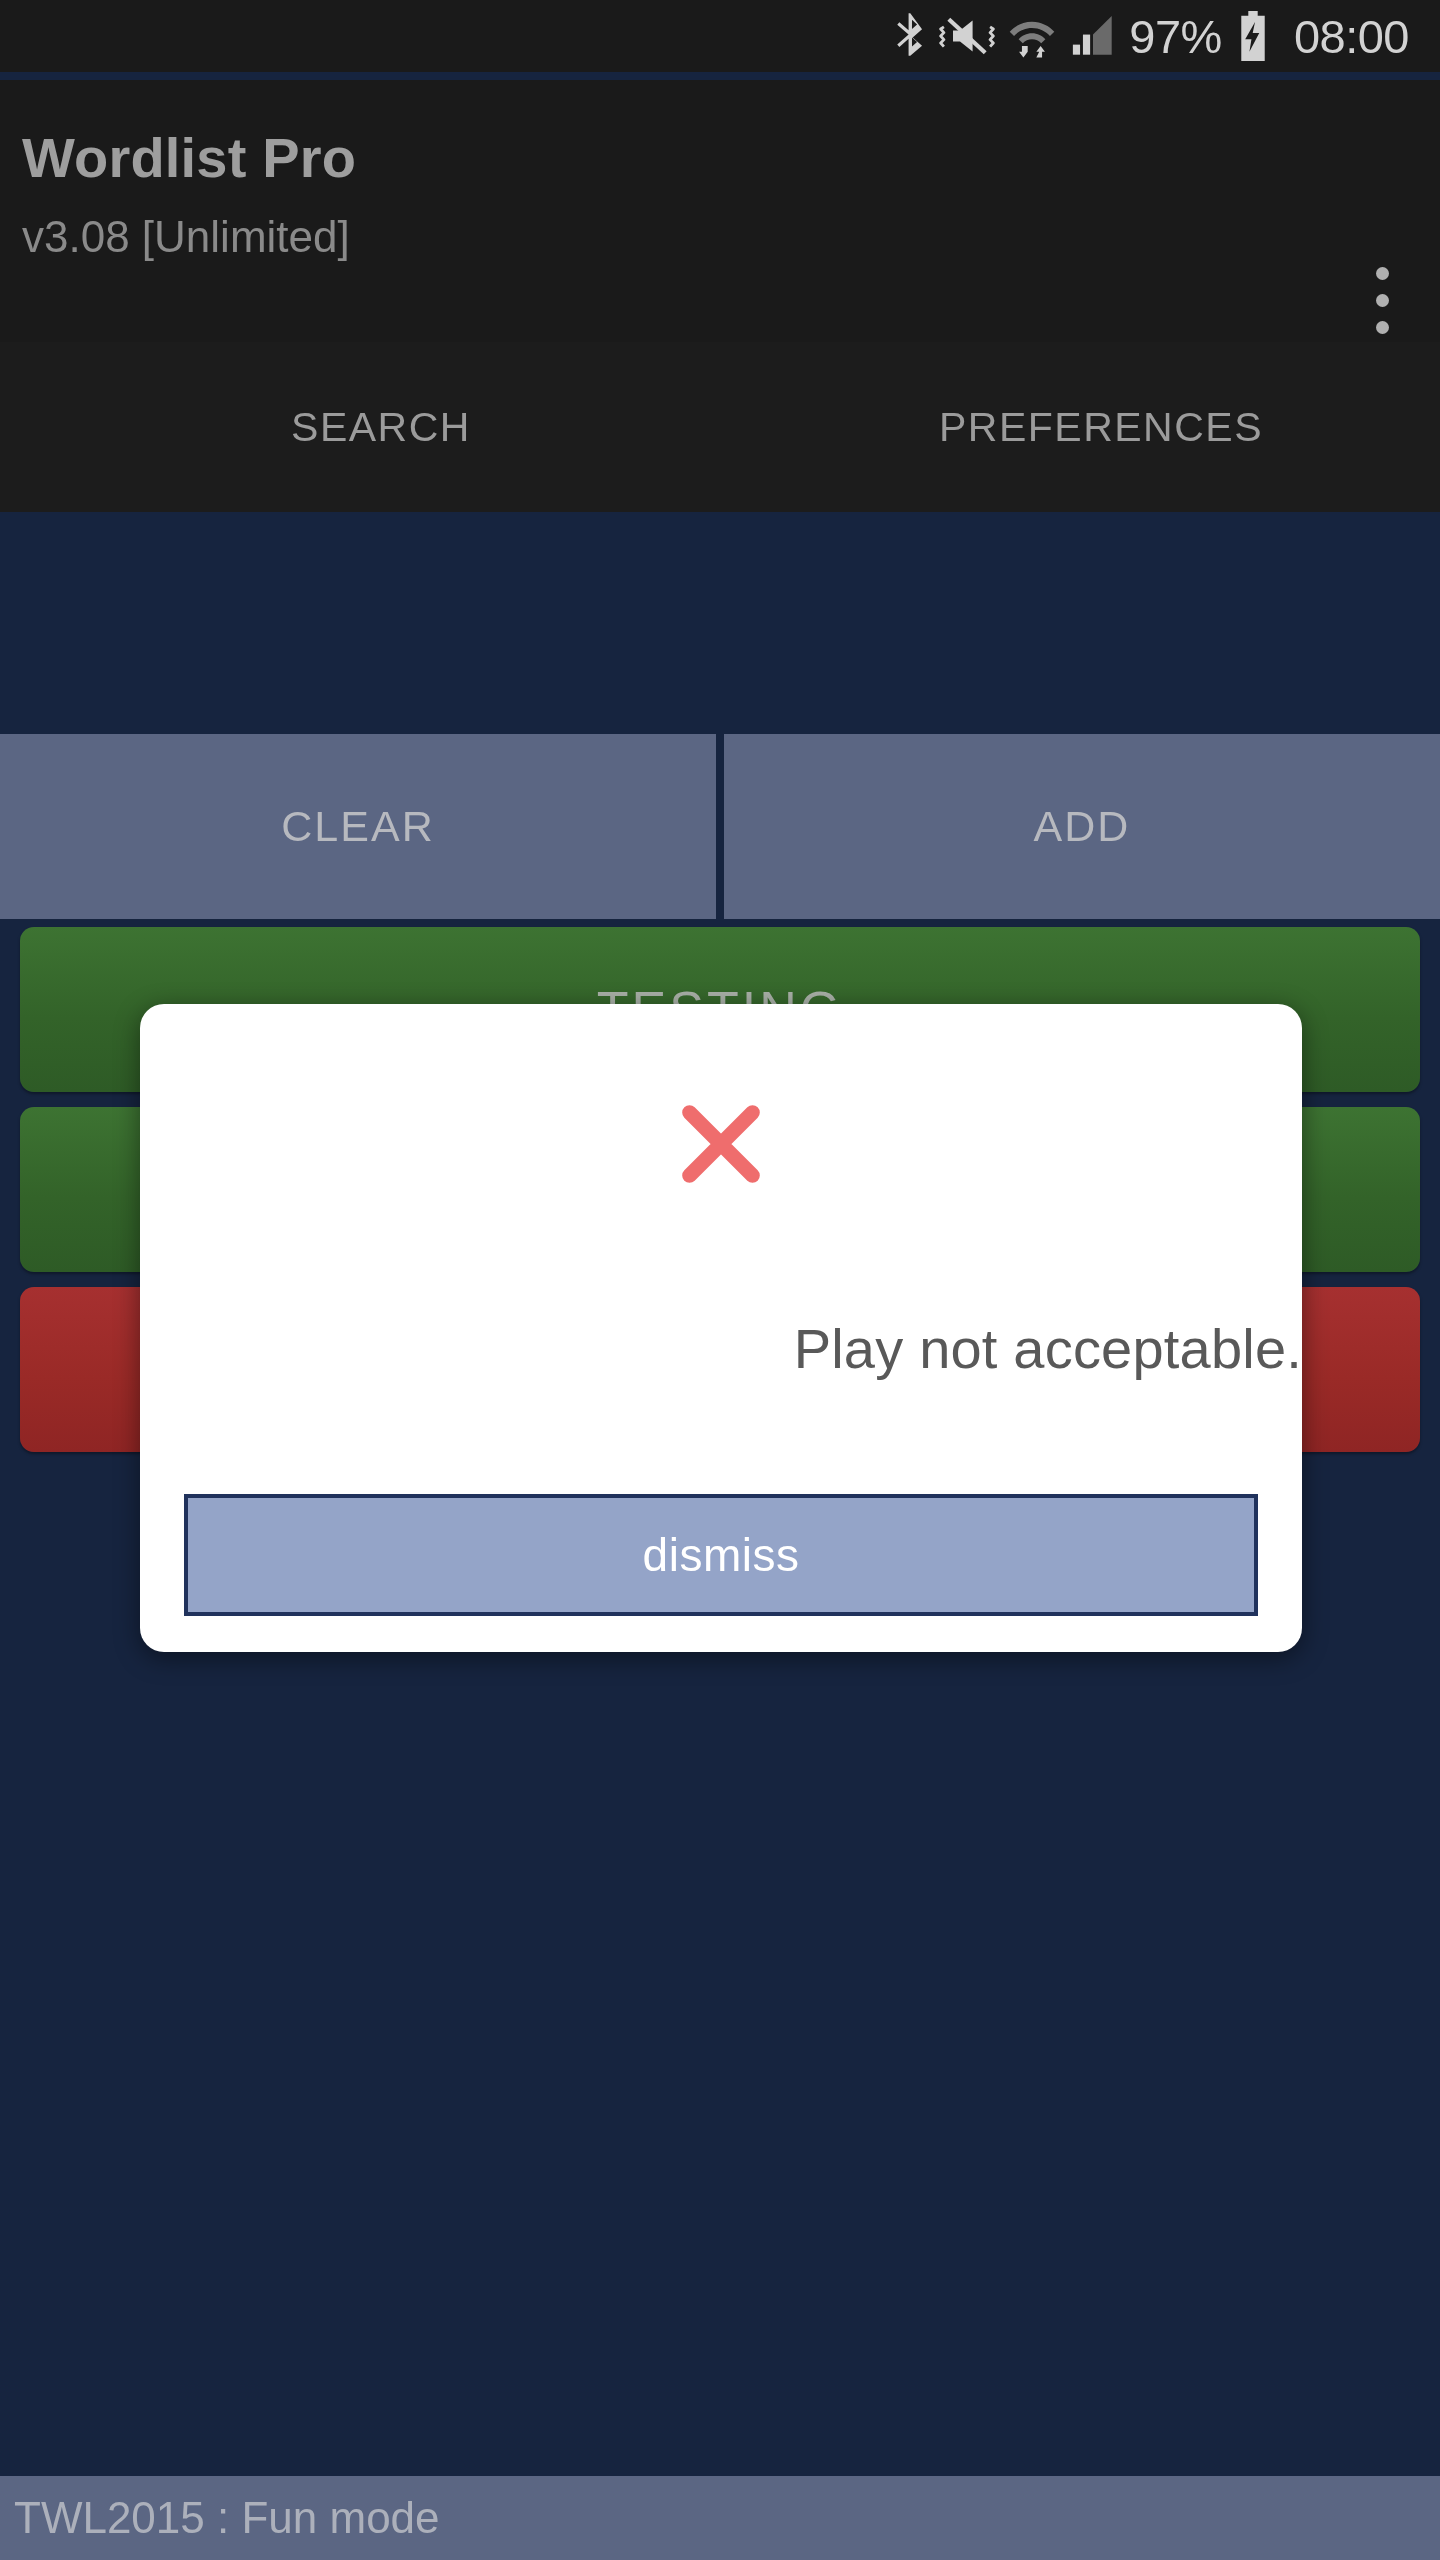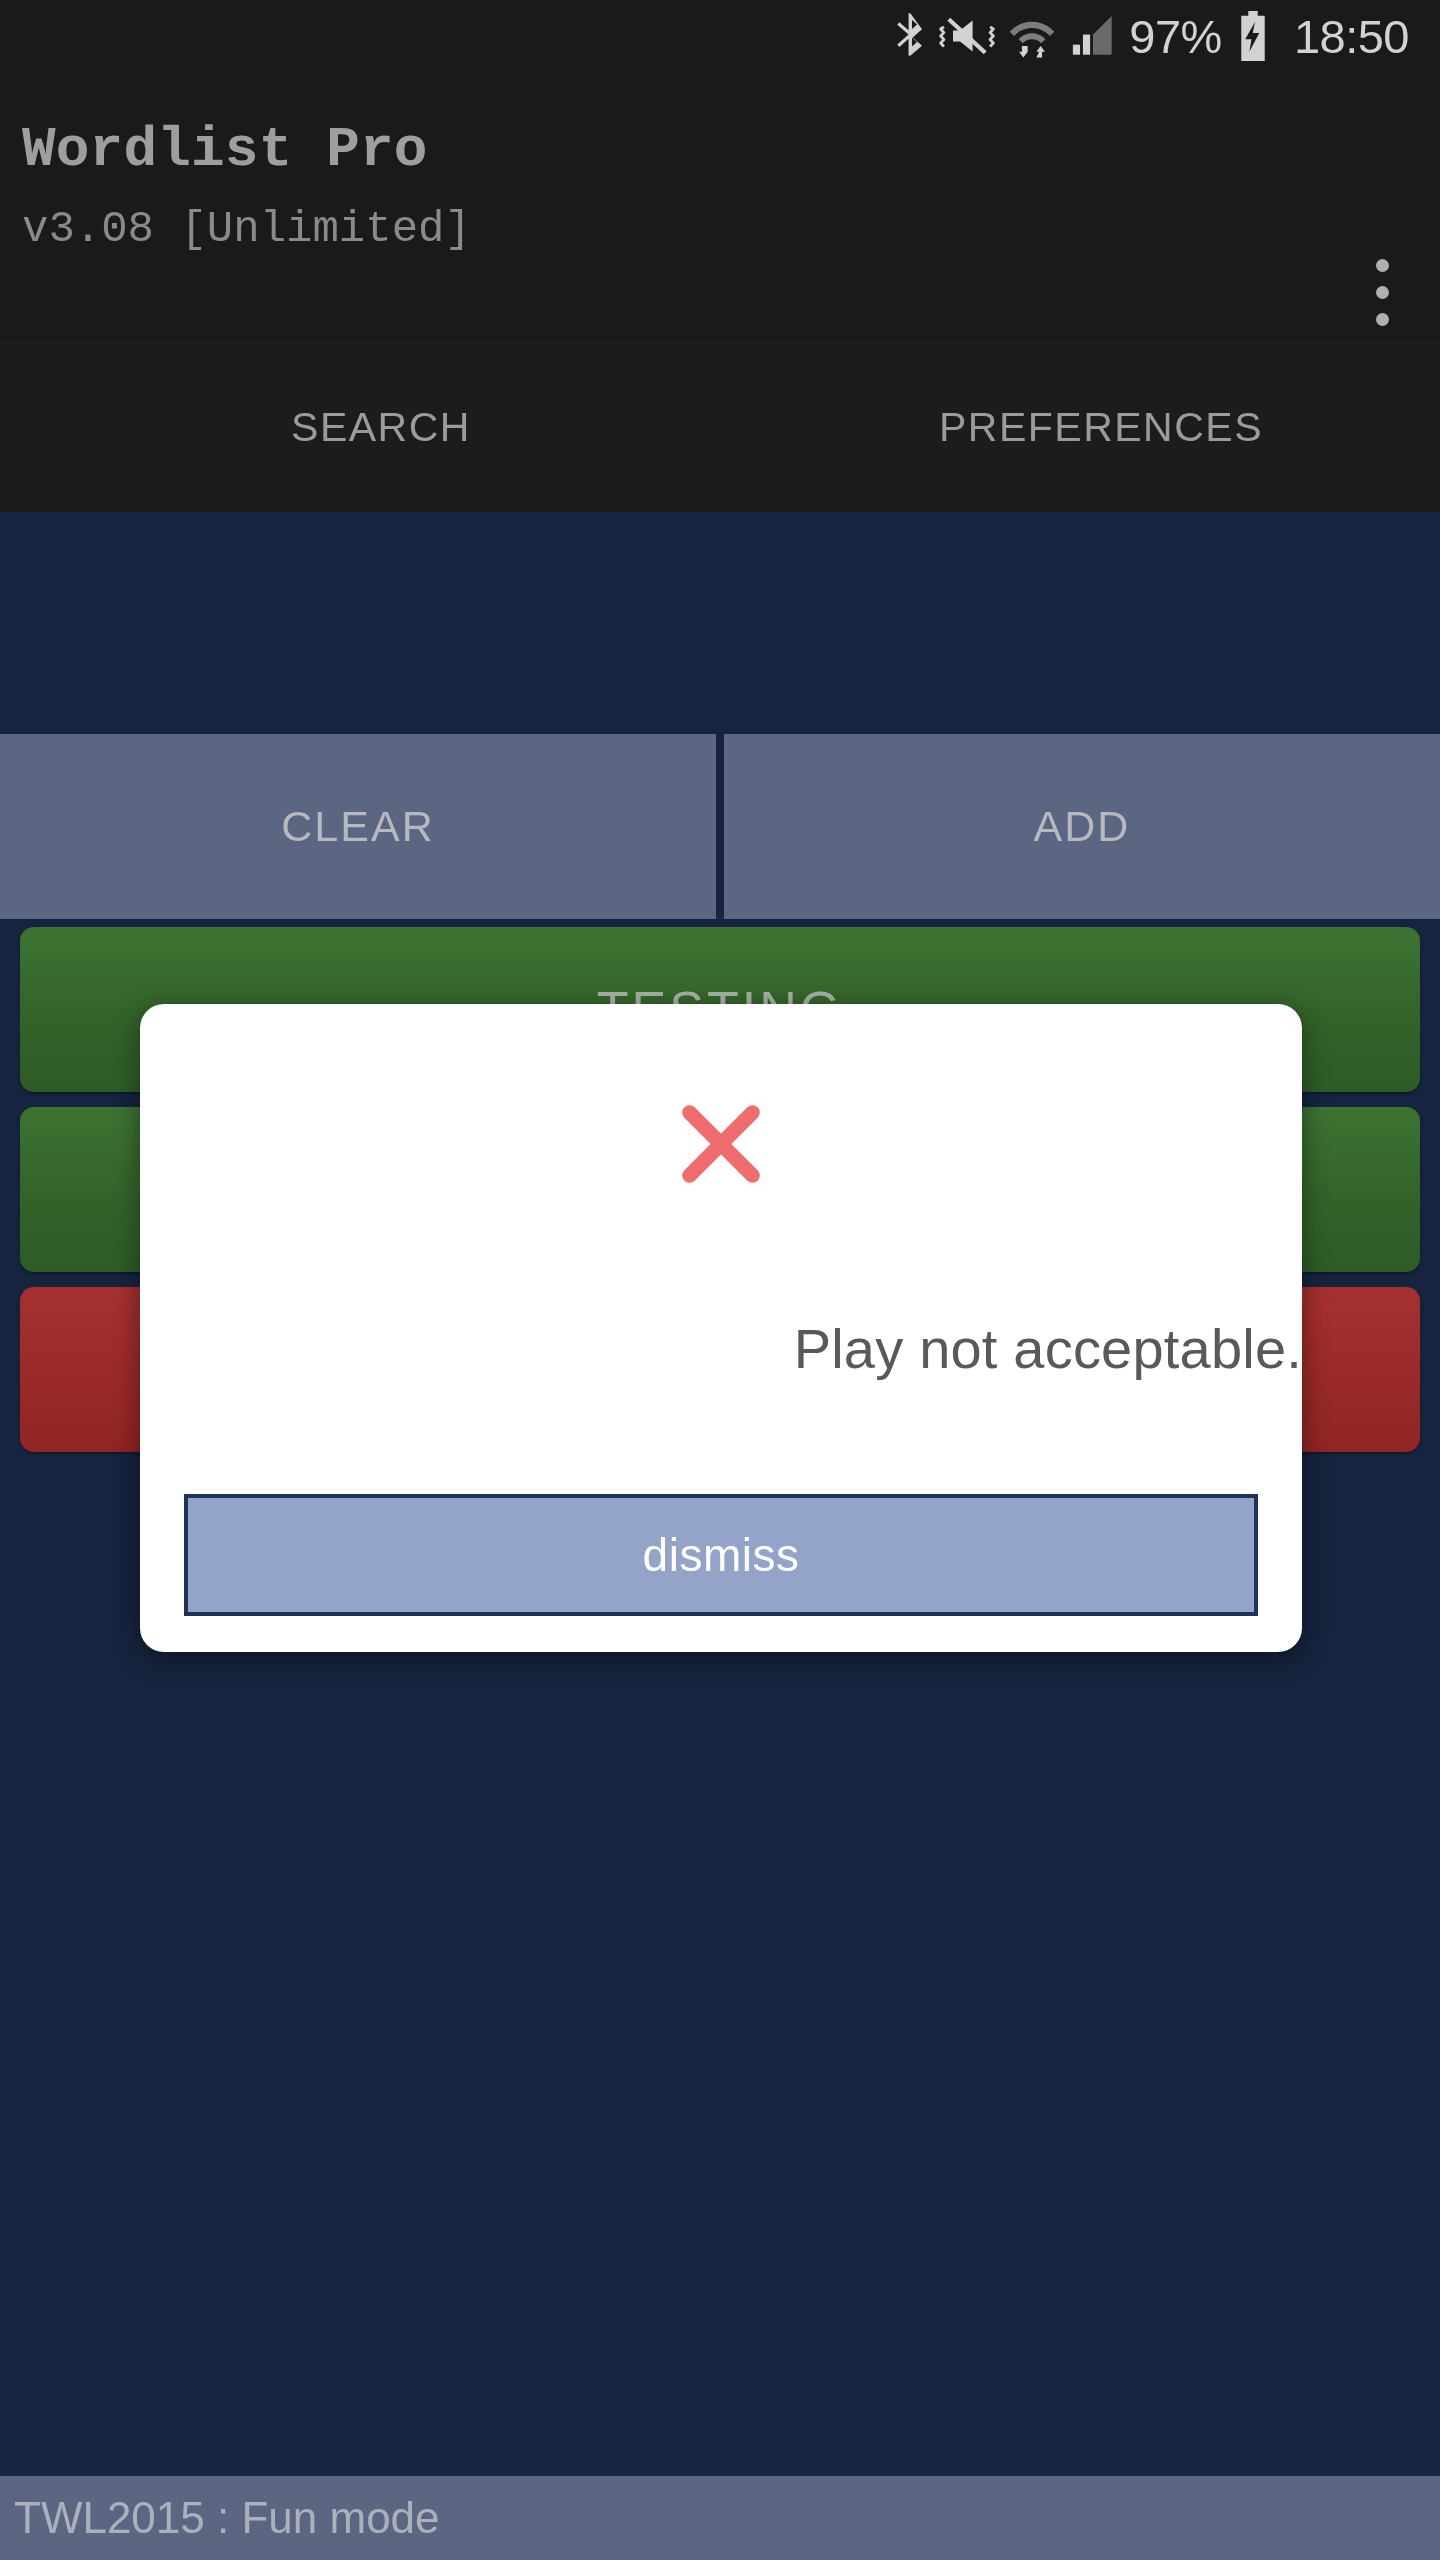--- a/index.html
+++ b/index.html
@@ -24,23 +24,22 @@
     font-family:"Liberation Sans", sans-serif; font-weight:400;
     line-height:1;
   }
   .sb-clock{
     color:#d2d2d2; font-size:47px; letter-spacing:-0.5px;
     line-height:1; margin-left:10px;
   }
 
   
   .appbar{
-    position:absolute; top:72px; left:0; width:1440px; height:270px;
+    position:absolute; top:80px; left:0; width:1440px; height:270px;
     background:#1a1a1a;
-    font-family:Liberation Mono, monospace;
   }
   .app-title{
     position:absolute; left:22px; top:50px;
     color:#9e9e9e; font-size:56px; font-weight:700; letter-spacing:0.2px;
     line-height:1;
   }
   .app-sub{
     position:absolute; left:22px; top:135px;
     color:#8a8a8a; font-size:44px; font-weight:400; line-height:1;
   }
@@ -178,21 +177,21 @@
         <path d="M16 29h13V2L16 15z" fill="#6a6a6a"></path>
       </svg>
     </span>
     <span class="sb-batt-text">97%</span>
     <span class="sb-icon">
       <svg width="38" height="50" viewBox="0 0 22 32">
         <path d="M8 0h6v3h4.5v29H3.5V3H8z" fill="#d2d2d2"></path>
         <path d="M12.3 7 6 18h4l-1.3 8L15 14h-4.2z" fill="#1a1a1a"></path>
       </svg>
     </span>
-    <span class="sb-clock">18:50</span>
+    <span class="sb-clock">08:00</span>
   </div>
 
   <div class="appbar">
     <div class="app-title">Wordlist Pro</div>
     <div class="app-sub">v3.08 [Unlimited]</div>
     <div class="overflow">
       <div class="dot"></div>
       <div class="dot"></div>
       <div class="dot"></div>
     </div>

